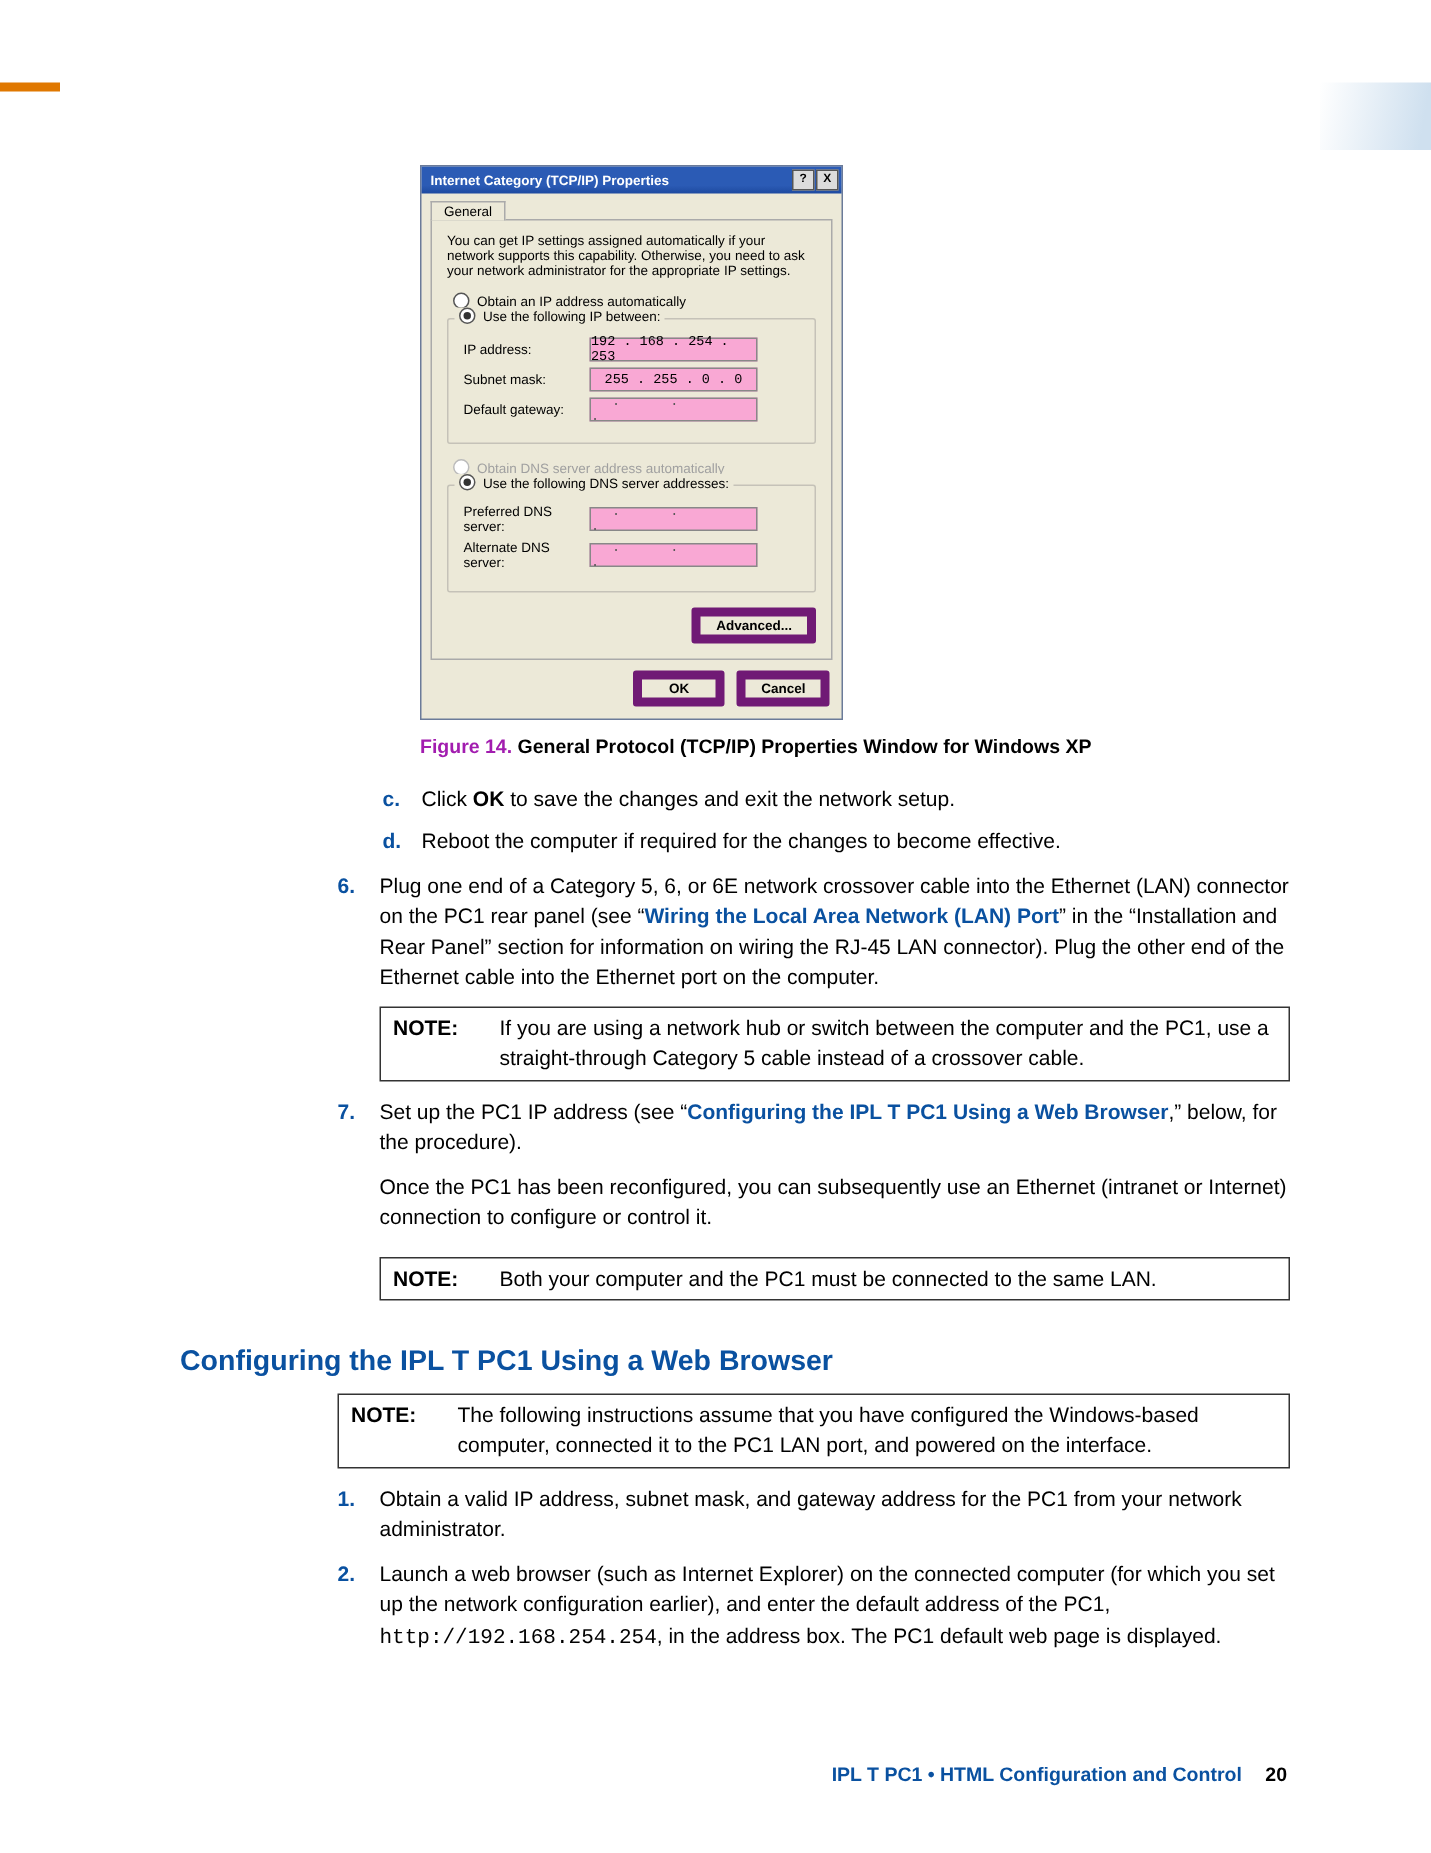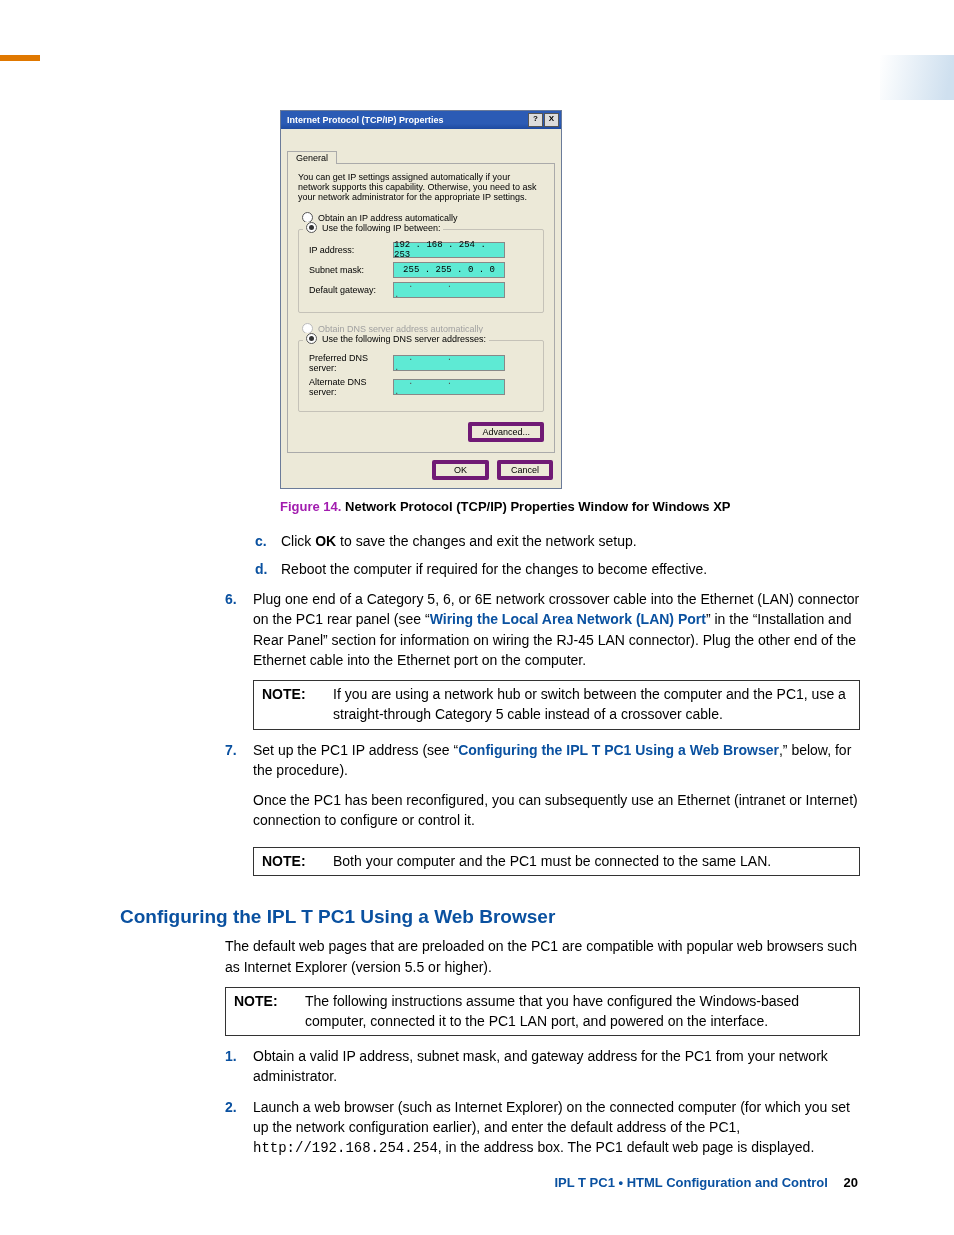--- a/index.html
+++ b/index.html
@@ -58,21 +58,21 @@
     width: 13px; height: 12px;
     background: #dcdcdc;
     border: 1px solid #555;
     font-size: 8px;
     line-height: 10px;
     text-align: center;
     font-family: Arial;
     font-weight: bold;
     color:#000;
   }
-  .tab-row { padding: 4px 6px 0 6px; margin-top: 17px; }
+  .tab-row { padding: 4px 6px 0 6px; }
   .tab {
     display: inline-block;
     background: #ece9d8;
     border: 1px solid #aaa;
     border-bottom: none;
     padding: 1px 8px;
     font-size: 9px;
     position: relative;
     top: 1px;
   }
@@ -101,32 +101,33 @@
   .radio-row { display:flex; align-items:center; gap:5px; margin: 2px 0 6px 4px; }
   .radio {
     width: 9px; height: 9px; border: 1px solid #555; border-radius: 50%; background:#fff;
     display:flex; align-items:center; justify-content:center;
   }
   .radio.sel::after { content:""; width:5px; height:5px; border-radius:50%; background:#333; }
   .form-row { display:flex; align-items:center; margin: 4px 0; }
   .form-row label { width: 84px; font-size: 9px; }
   .ipbox {
     width: 110px; height: 14px;
-    background:#5eead4; border:1px solid #888;
+    background:#f9a8d4; border:1px solid #888;
     font-size: 9px;
     display:flex; align-items:center; justify-content:center; gap:0;
     font-family: "Courier New", monospace;
   }
   .ipbox.blank { color:#555; letter-spacing: 14px; text-indent: 14px;}
   .btn {
     font-size: 9px;
     padding: 1px 10px;
     background: #ece9d8;
-    border: 4px solid #701a75;
+    border: 6px solid #701a75;
     border-radius: 2px;
+    font-weight: bold;
   }
   .btn-row { display:flex; justify-content:flex-end; gap:8px; margin-top:6px; }
   .caption {
     margin-top: 10px;
     font-size: 13px;
     color: #000;
   }
   .caption .fig { color:#a21caf; font-weight:bold; }
   .content { margin-left: 20px; }
   .list-lvl2, .list-lvl1 { list-style: none; padding:0; margin:0; }
@@ -166,21 +167,21 @@
 </head>
 <body>
 
 <div class="top-accent"></div>
 <div class="top-fade"></div>
 
 <div class="page">
 
   <div class="dialog">
     <div class="titlebar">
-      <span>Internet Protocol (TCP/IP) Properties</span>
+      <span>Internet Category (TCP/IP) Properties</span>
       <div class="titlebar-buttons">
         <div class="tb-btn">?</div>
         <div class="tb-btn">X</div>
       </div>
     </div>
     <div class="tab-row">
       <span class="tab">General</span>
     </div>
     <div class="tab-body">
       <div class="intro">You can get IP settings assigned automatically if your network supports this capability. Otherwise, you need to ask your network administrator for the appropriate IP settings.</div>
@@ -236,21 +237,21 @@
       </div>
     </div>
     <div class="btn-row" style="padding:1px 8px 8px 0;">
       <span class="btn" style="padding:1px 18px">OK</span>
       <span class="btn">Cancel</span>
     </div>
   </div>
 
   <div class="caption" style="margin-left:160px;">
     <span class="fig">Figure 14.</span>
-    <b>Network Protocol (TCP/IP) Properties Window for Windows XP</b>
+    <b>General Protocol (TCP/IP) Properties Window for Windows XP</b>
   </div>
 
   <div class="content" style="margin-left:135px; margin-top:18px;">
     <ul class="list-lvl2">
       <li>
         <span class="m">c.</span>
         <span>
           <span>Click </span><b>OK</b><span> to save the changes and exit the network setup.</span>
         </span>
       </li>
@@ -302,21 +303,20 @@
         <td>Both your computer and the PC1 must be connected to the same LAN.</td>
       </tr>
           </tbody>
         </table>
     </div>
   </div>
 
   <div class="section-h">Configuring the IPL T PC1 Using a Web Browser</div>
 
   <div class="content" style="margin-left:105px;">
-    <div class="para">The default web pages that are preloaded on the PC1 are compatible with popular web browsers such as Internet Explorer (version 5.5 or higher).</div>
 
     <div class="notebox" style="margin-left:0;">
       <table>
           <tbody>
             <tr>
         <td class="nl">NOTE:</td>
         <td>The following instructions assume that you have configured the Windows-based computer, connected it to the PC1 LAN port, and powered on the interface.</td>
       </tr>
           </tbody>
         </table>

